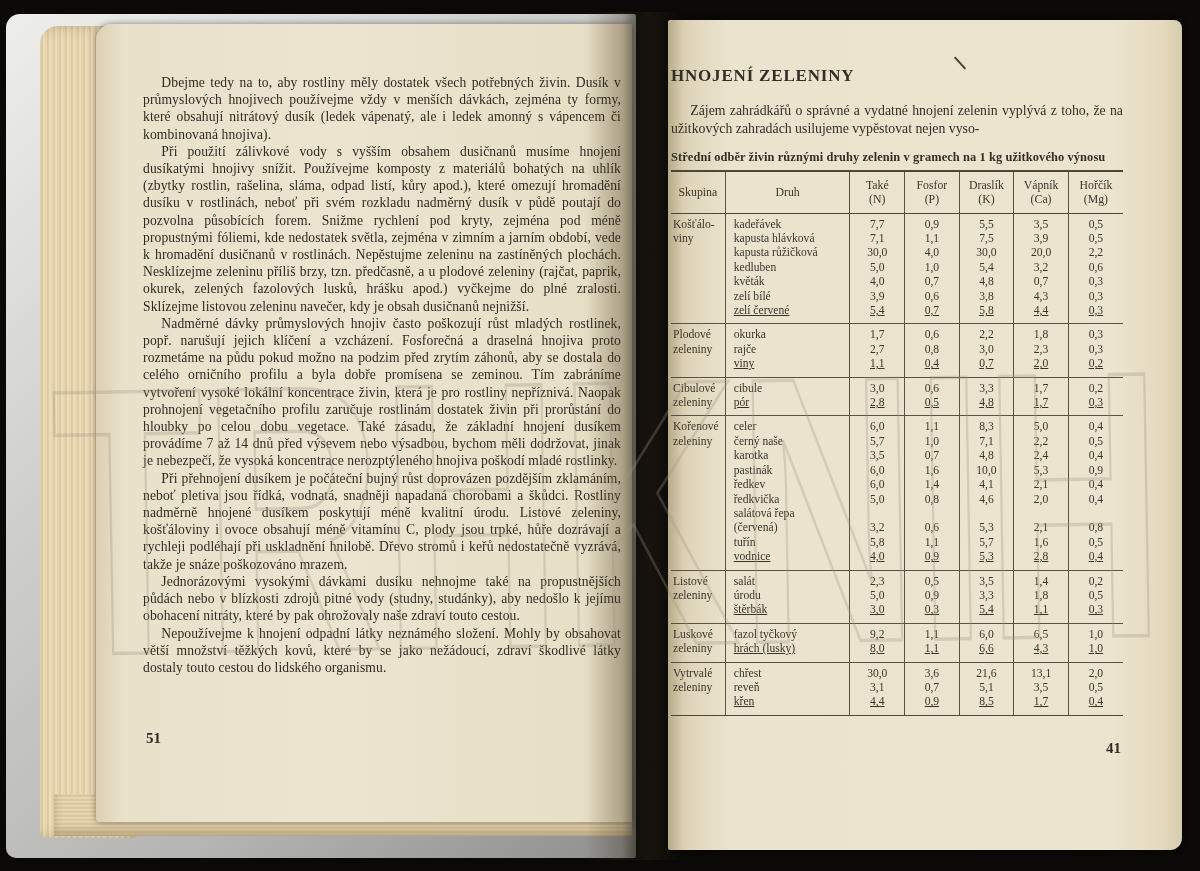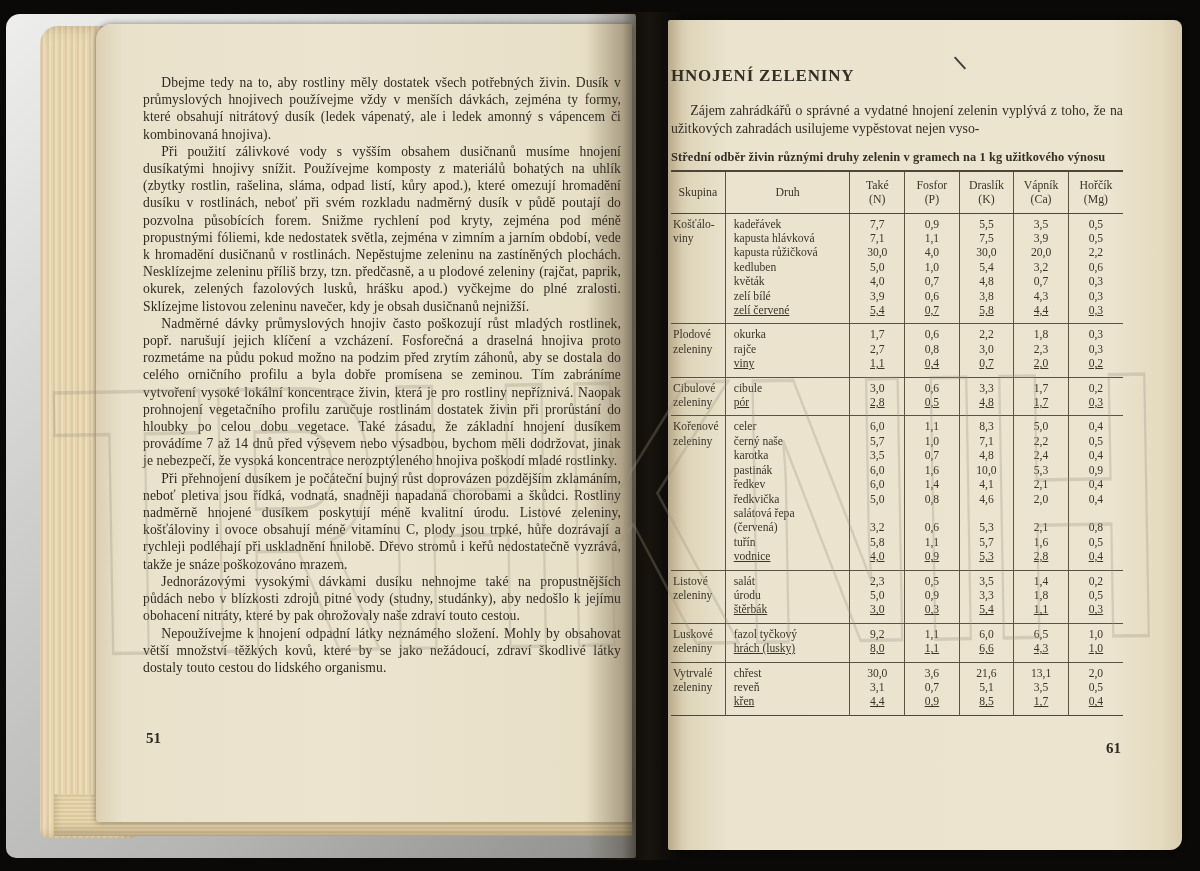--- a/index.html
+++ b/index.html
@@ -399,21 +399,21 @@
             <td class="c-druh">křen</td>
             <td class="c-num">4,4</td>
             <td class="c-num">0,9</td>
             <td class="c-num">8,5</td>
             <td class="c-num">1,7</td>
             <td class="c-num">0,4</td>
           </tr>
         </tbody>
       </table>
   </div>
-  <div class="page-number rp-num">61</div>
+  <div class="page-number rp-num">41</div>
 </div>
 
 <div class="gutter-shadow"></div>
 
 <div class="pen-mark"></div>
 
 <svg class="watermark-svg" width="1200" height="871">
   <text x="608" y="645" text-anchor="middle" font-family="Liberation Sans, sans-serif" font-weight="bold" font-size="380" textLength="1110" lengthAdjust="spacingAndGlyphs" fill="none" stroke="#9b9180" stroke-opacity="0.30" stroke-width="3.5" transform="rotate(-1 600 500)">TRHKNIH</text>
 </svg>
 

